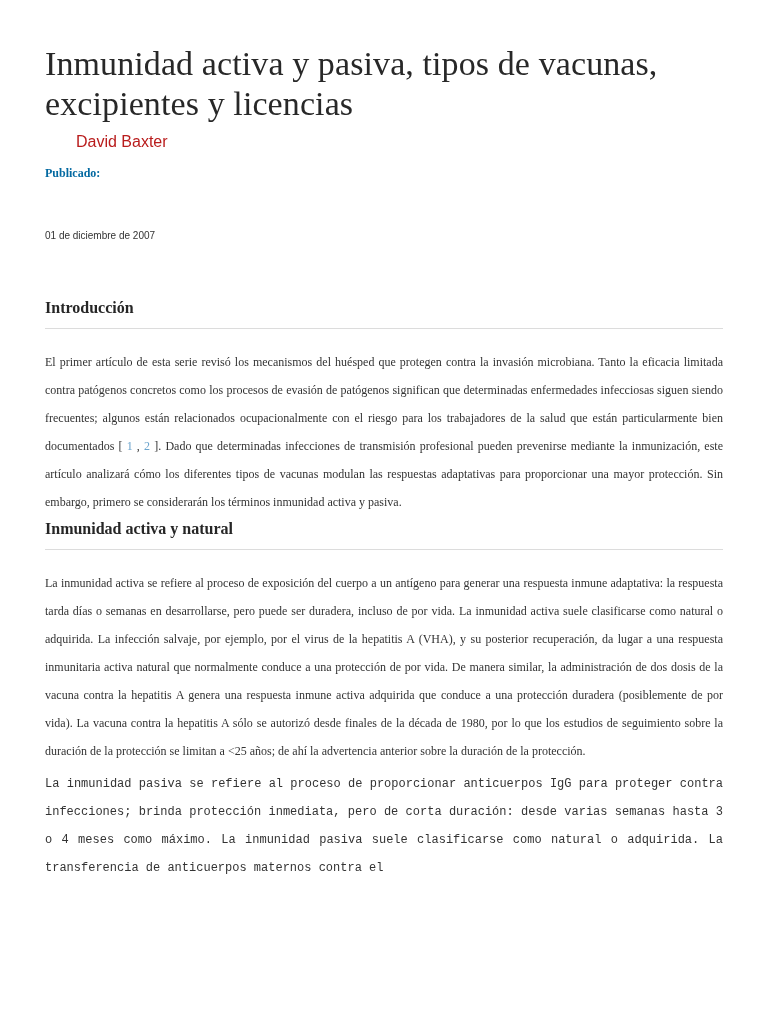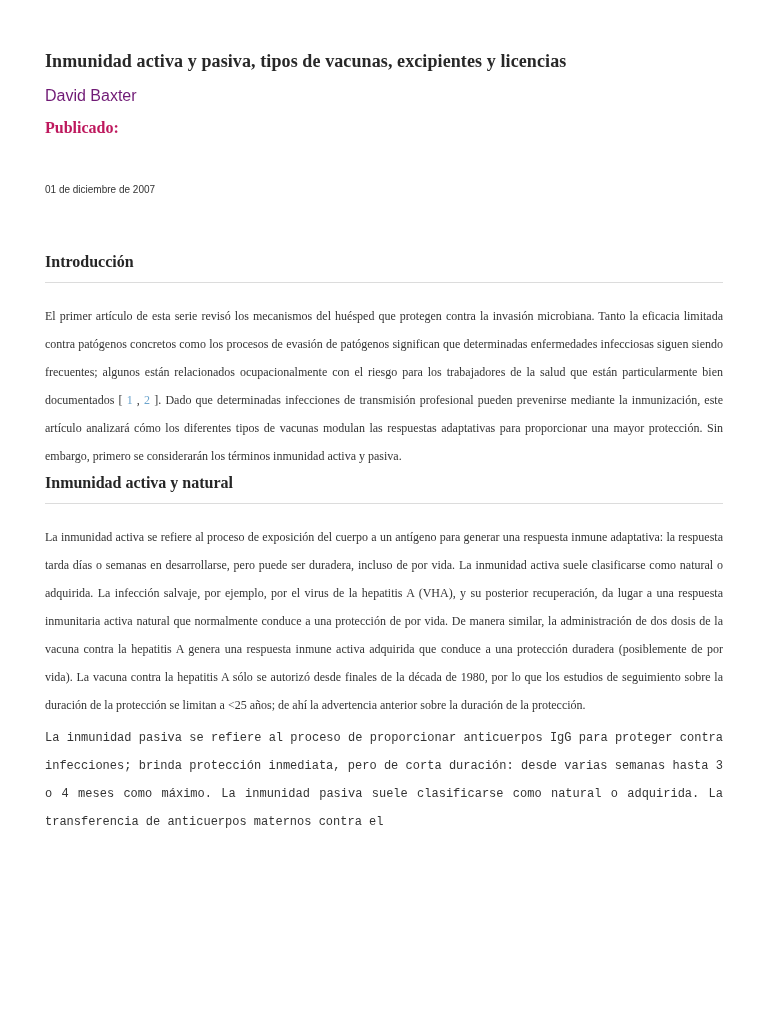--- a/index.html
+++ b/index.html
@@ -12,44 +12,44 @@
   body{
     width:768px;height:1024px;overflow:hidden;
     font-family:"Liberation Sans",sans-serif;color:#333;
   }
   .page{width:768px;height:1024px;background:#fff;}
   .content{padding:44px 45px 0 45px;}
 
   .title{
     margin:0;
     font-family:"Liberation Serif",serif;
-    font-weight:700;
-    font-size:18px;line-height:34px;
+    font-weight:400;
+    font-size:34px;line-height:40px;
     color:#282828;
     letter-spacing:0.1px;
   }
   .author{
     margin-top:7px;
-    font-size:16px;line-height:21px;color:#701a75;
+    font-size:16px;line-height:21px;color:#b91c1c;margin-left:31px;
   }
   .citation{
     margin-top:11px;
     font-size:15px;line-height:25px;color:#3a3a3a;
   }
   .citation .journal{
     font-family:"Liberation Serif",serif;
     font-style:italic;
     font-size:16px;
     color:#333;
   }
   .doi-link{color:var(--link);text-decoration:underline;cursor:pointer;}
   .published{
     margin-top:11px;
     font-family:"Liberation Serif",serif;
-    font-weight:bold;font-size:16px;line-height:21px;color:#be185d;
+    font-weight:bold;font-size:12px;line-height:21px;color:#0369a1;
   }
   .pub-date{
     margin-top:42px;
     font-size:10px;line-height:20px;color:#333;
   }
   .section-heading{
     margin:52px 0 0 0;
     font-family:"Liberation Serif",serif;
     font-weight:bold;font-size:16px;line-height:19px;color:#262626;
     padding-bottom:11px;

